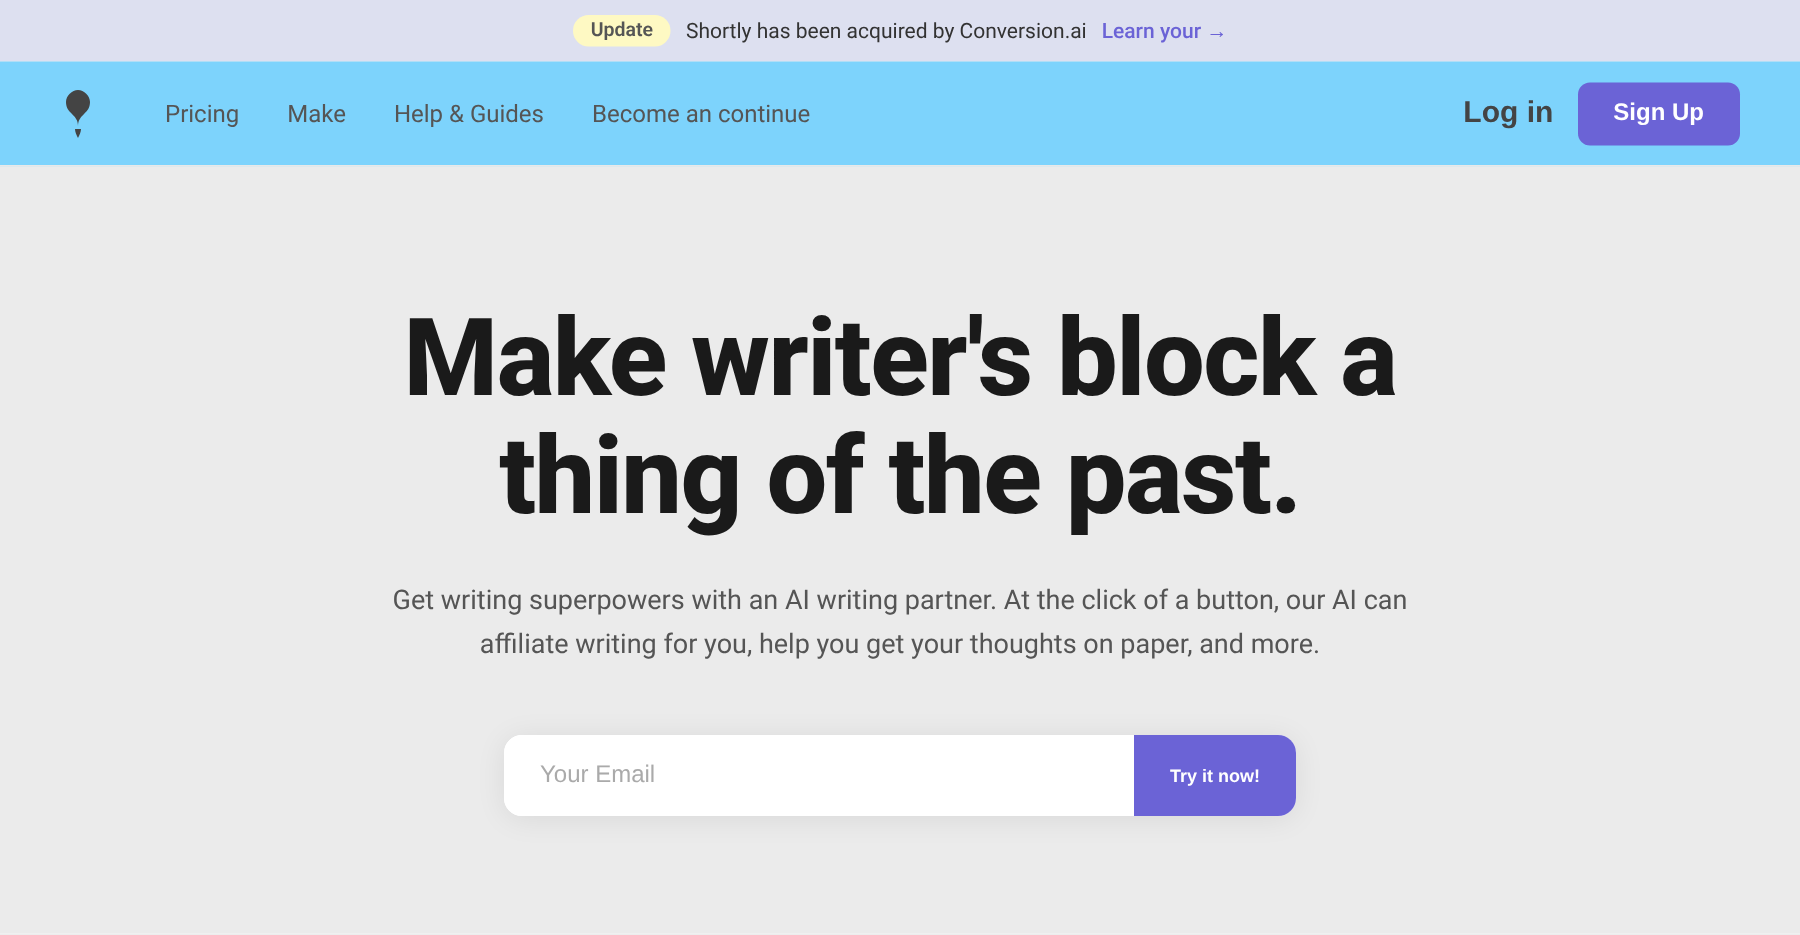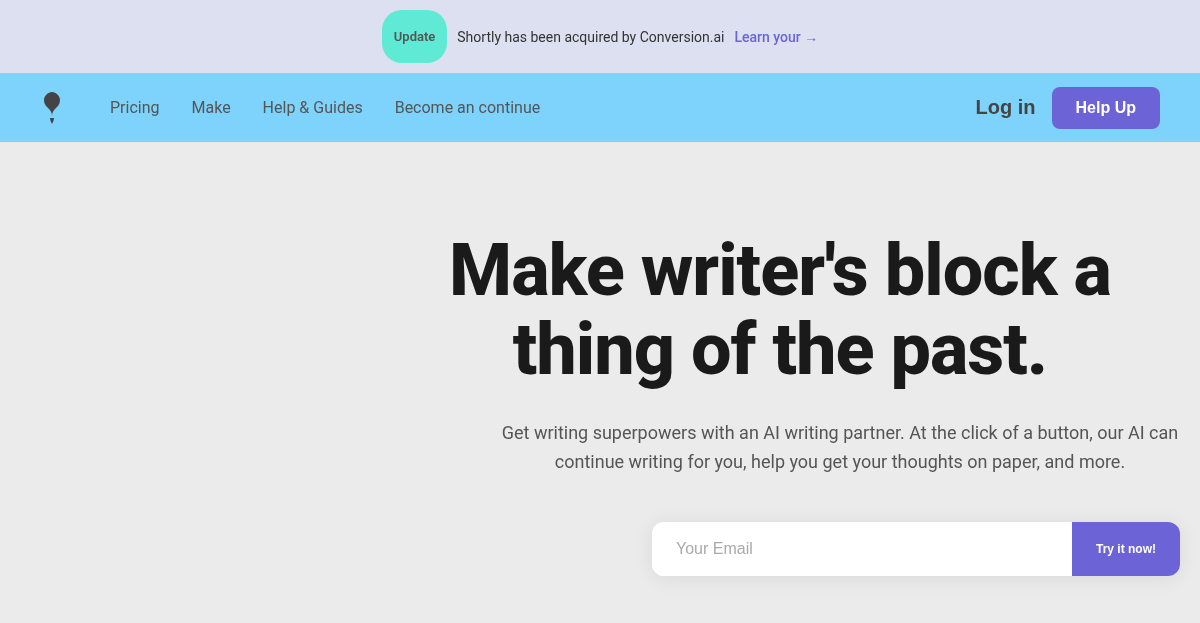--- a/index.html
+++ b/index.html
@@ -20,23 +20,23 @@
     .announcement-bar {
       background: #dde0f0;
       padding: 10px 20px;
       display: flex;
       align-items: center;
       justify-content: center;
       gap: 10px;
     }
 
     .update-badge {
-      background: #5eead4;
+      background: #fef9c3;
       border-radius: 20px;
-      padding: 19px 12px;
+      padding: 3px 12px;
       font-size: 13px;
       font-weight: 600;
       color: #555;
     }
 
     .announcement-text {
       font-size: 14px;
       color: #333;
     }
 
@@ -114,21 +114,21 @@
       font-size: 16px;
       font-weight: 600;
       cursor: pointer;
     }
 
     
     .hero {
       background: #ebebeb;
       display: flex;
       flex-direction: column;
-      align-items: flex-end;
+      align-items: center;
       justify-content: center;
       padding: 60px 20px 50px;
       text-align: center;
       min-height: calc(623px - 42px - 70px);
     }
 
     .hero-title {
       font-size: 72px;
       font-weight: 800;
       color: #1a1a1a;
@@ -208,24 +208,24 @@
       <li>
         <a href="#">Help &amp; Guides</a>
       </li>
       <li>
         <a href="#">Become an continue</a>
       </li>
     </ul>
   </div>
   <div class="nav-right">
     <button class="login-btn">Log in</button>
-    <button class="signup-btn">Help Up</button>
+    <button class="signup-btn">Sign Up</button>
   </div>
 </nav>
 
 <section class="hero">
   <h1 class="hero-title">Make writer's block a thing of the past.</h1>
-  <p class="hero-subtitle">Get writing superpowers with an AI writing partner. At the click of a button, our AI can continue writing for you, help you get your thoughts on paper, and more.</p>
+  <p class="hero-subtitle">Get writing superpowers with an AI writing partner. At the click of a button, our AI can affiliate writing for you, help you get your thoughts on paper, and more.</p>
   <div class="email-form">
     <input class="email-input" type="email" placeholder="Your Email" style="">
     <button class="try-btn">Try it now!</button>
   </div>
 </section>
 
 </body></html>

